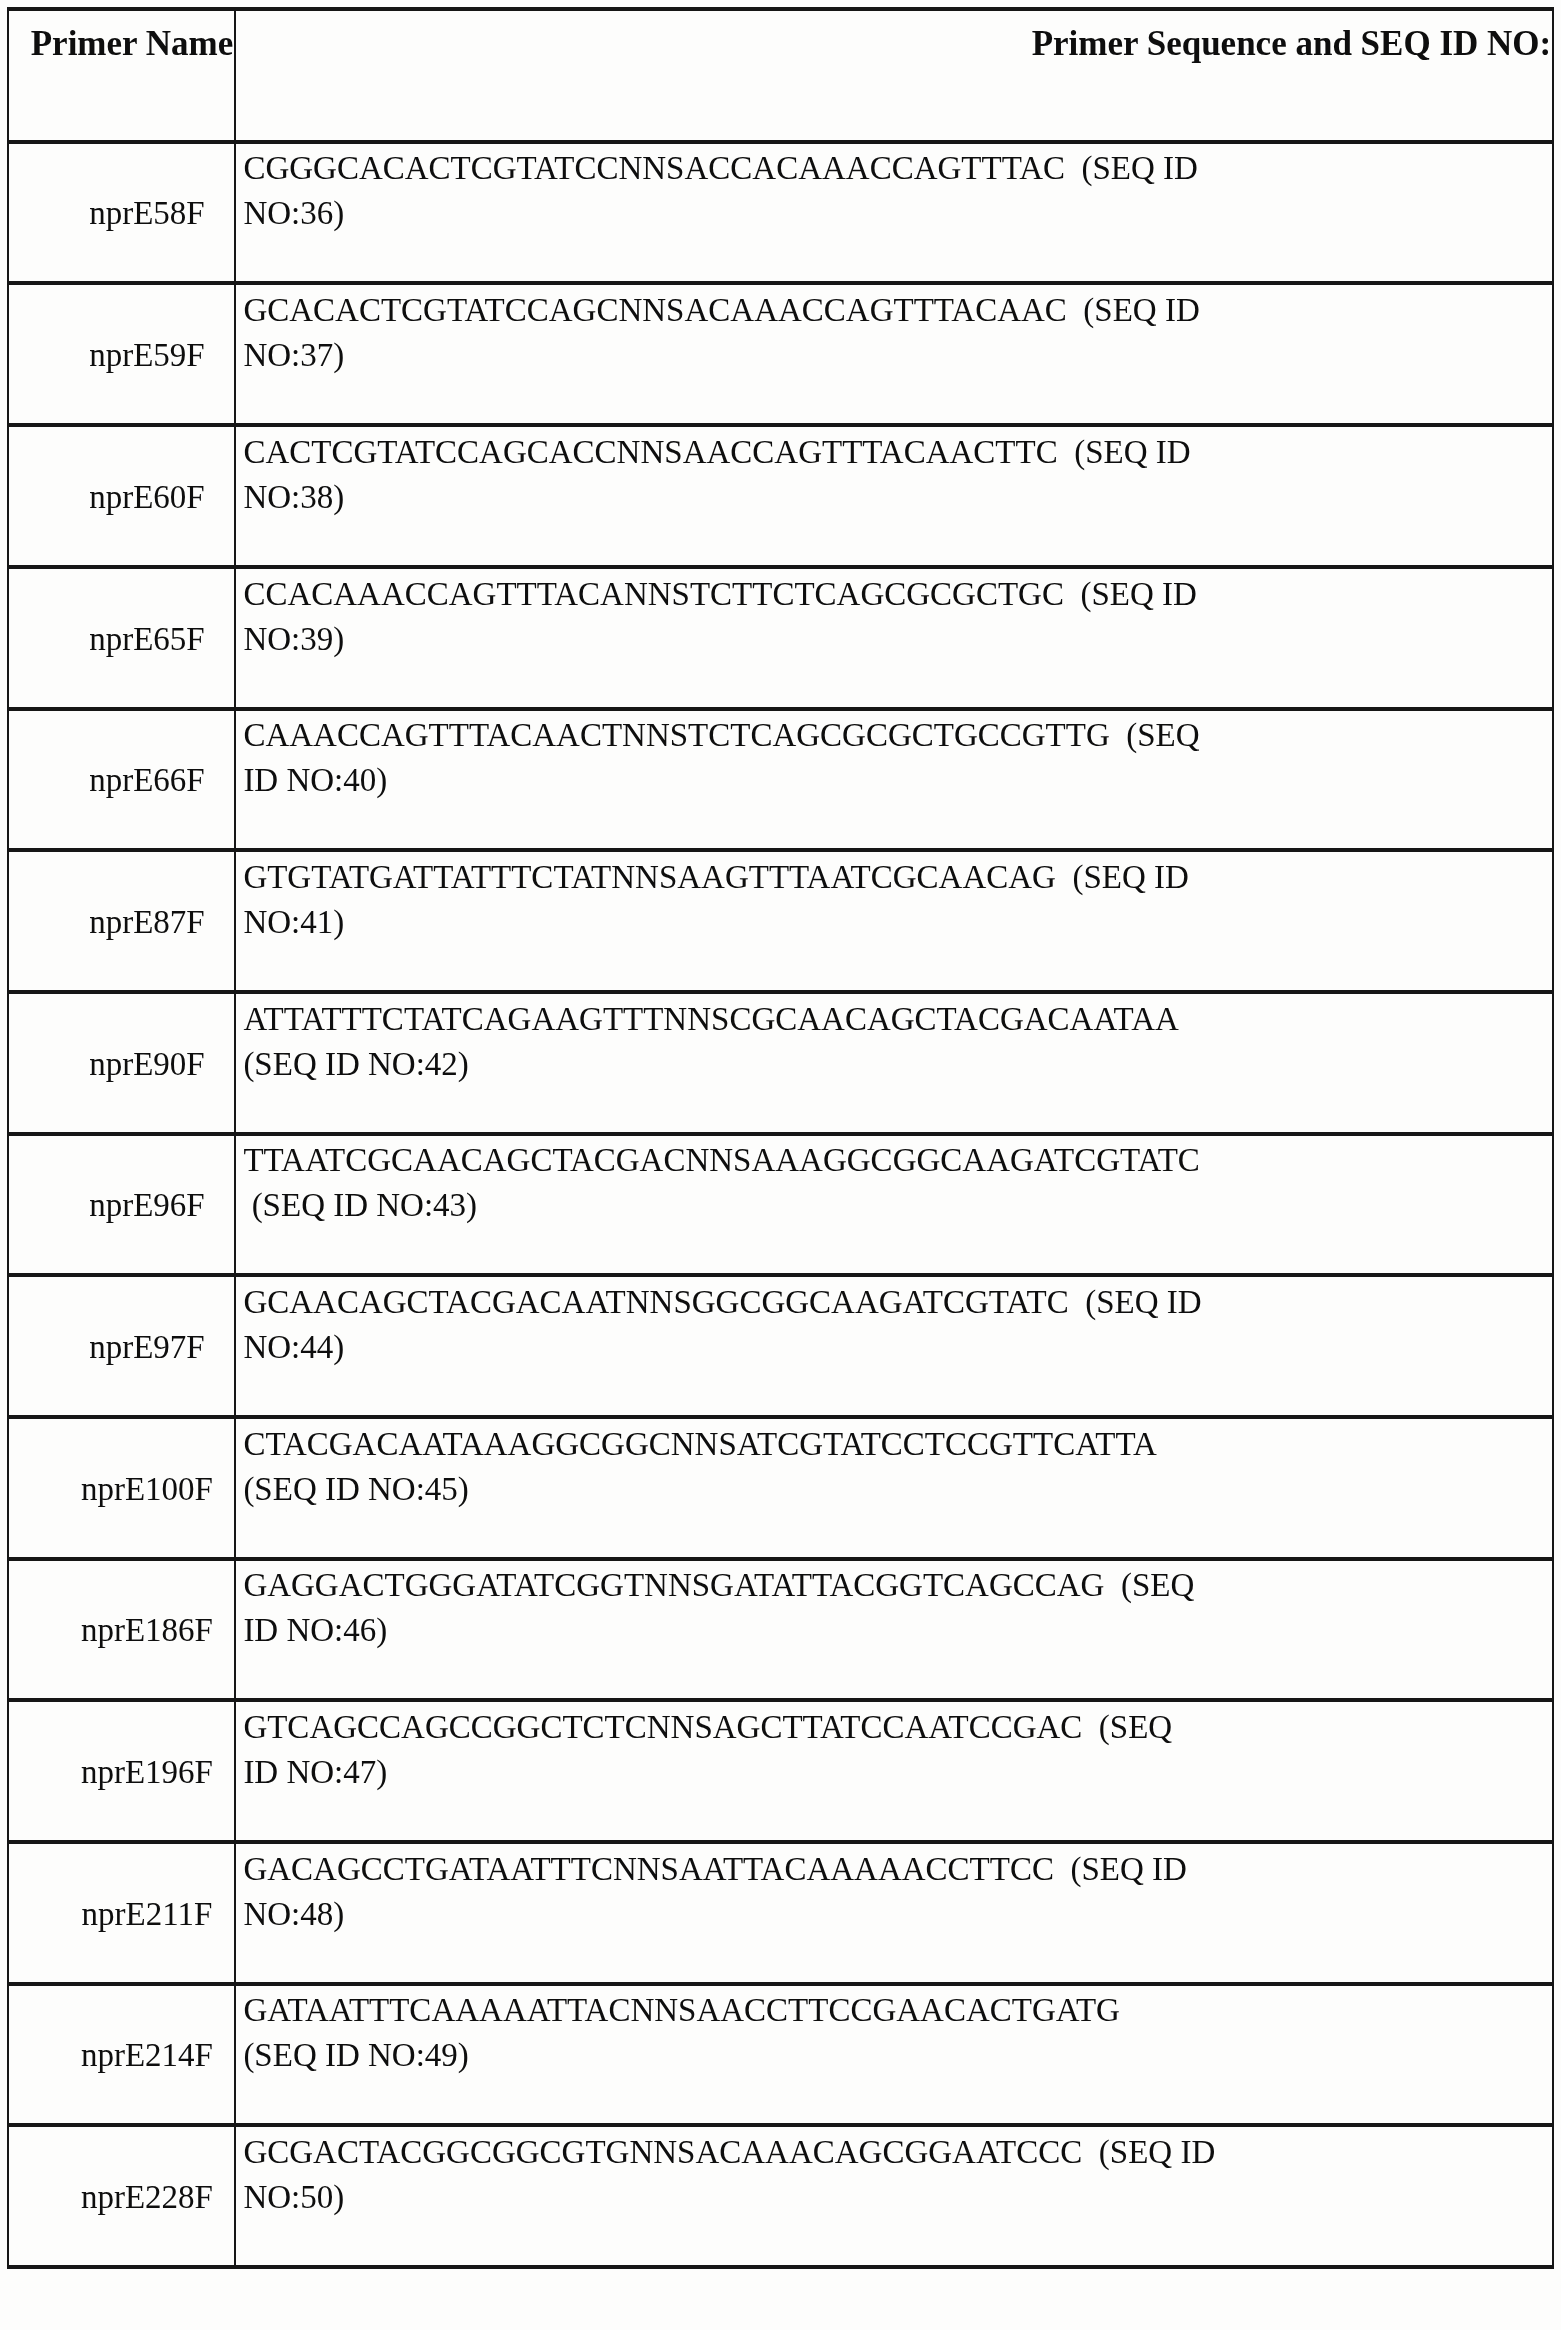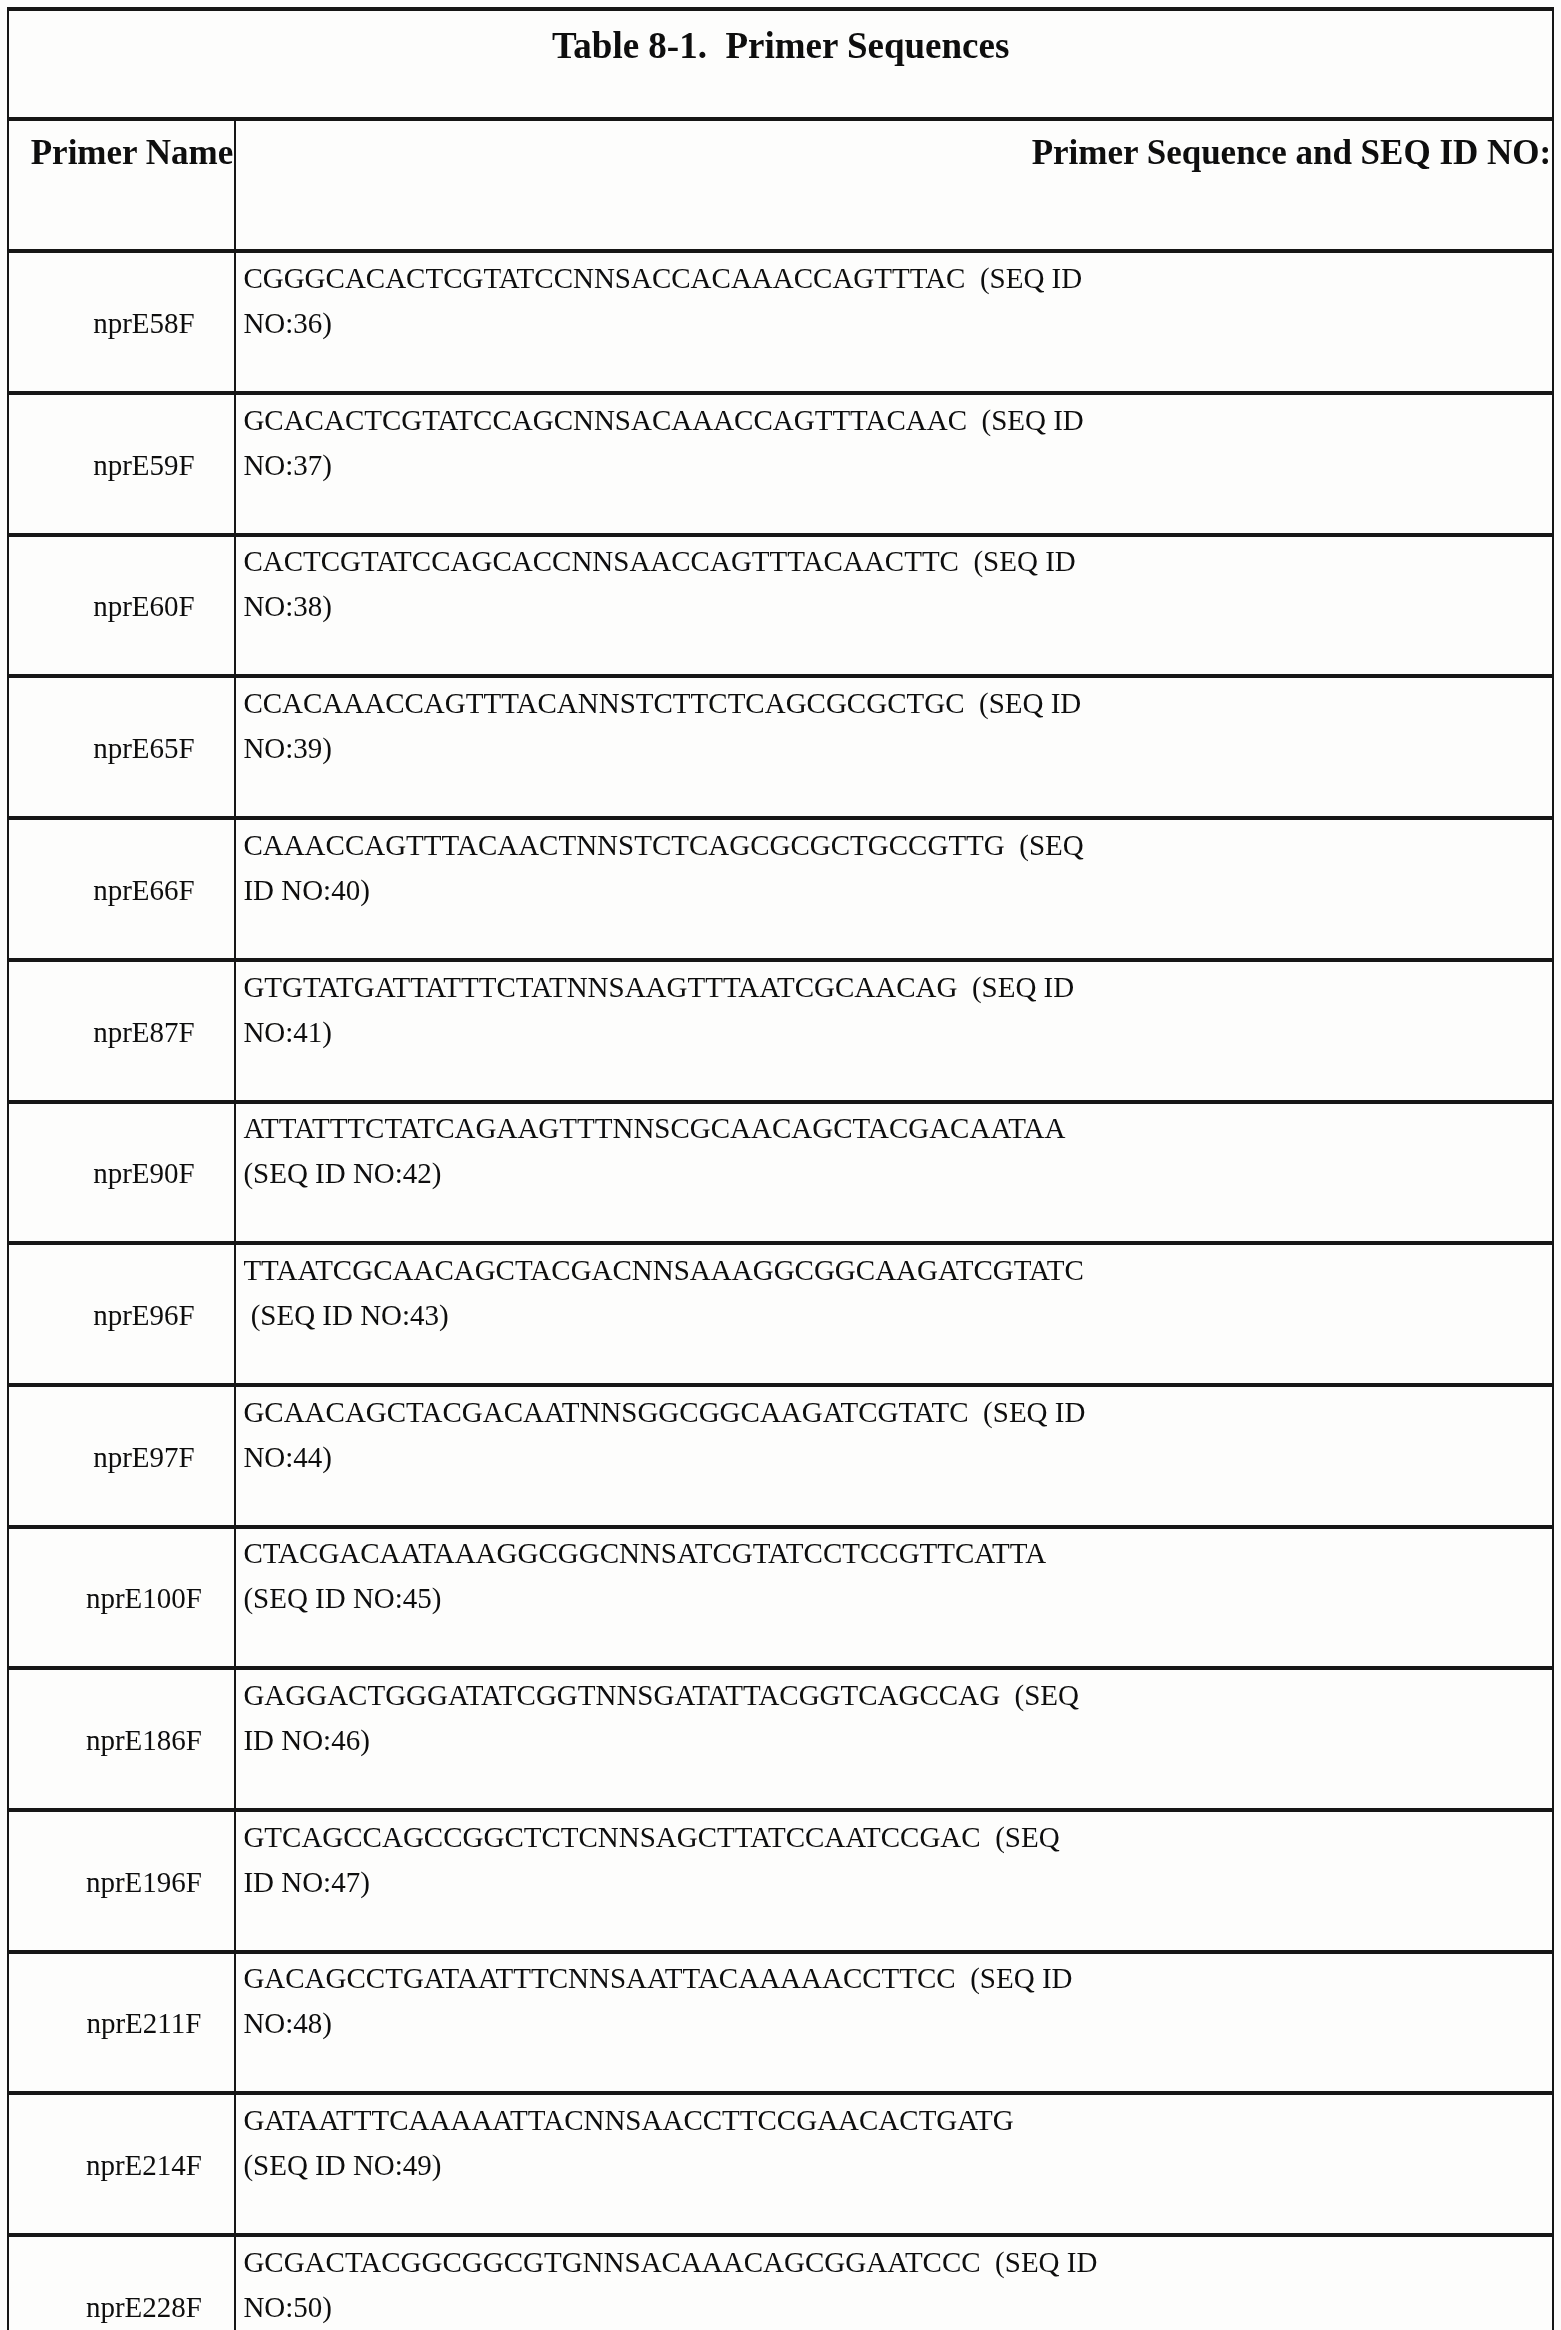--- a/index.html
+++ b/index.html
@@ -51,21 +51,21 @@
     font-weight: bold;
     font-size: 35px;
     padding-top: 12.6px;
     white-space: pre;
   }
   tr.header-row td.name-head { text-align: right; }
   tr.header-row td.seq-head  { text-align: right; }
   
   tr.data-row td {
     height: 88px;
-    font-size: 29px;
+    font-size: 33px;
     line-height: 45px;
   }
   tr.data-row td.name-cell {
     padding: 2.7px 3.6px 0 4.5px;
     white-space: pre;
     text-align: center;
   }
   tr.data-row td.seq-cell {
     padding: 2.7px 3.6px 0 7.2px;
   }
@@ -74,23 +74,20 @@
 </head>
 <body>
 
 <div class="page">
   <table class="primer-table">
     <colgroup>
       <col class="c-name">
       <col class="c-seq">
     </colgroup>
     <tbody>
-      <tr class="title-row">
-        <td colspan="2">Table 8-1.  Primer Sequences</td>
-      </tr>
       <tr class="header-row">
         <td class="name-head">Primer Name</td>
         <td class="seq-head">Primer Sequence and SEQ ID NO:</td>
       </tr>
     </tbody>
 
     <tbody id="rows-forward">
         <tr class="data-row">
     <td class="name-cell">
       <span>nprE58F</span>

